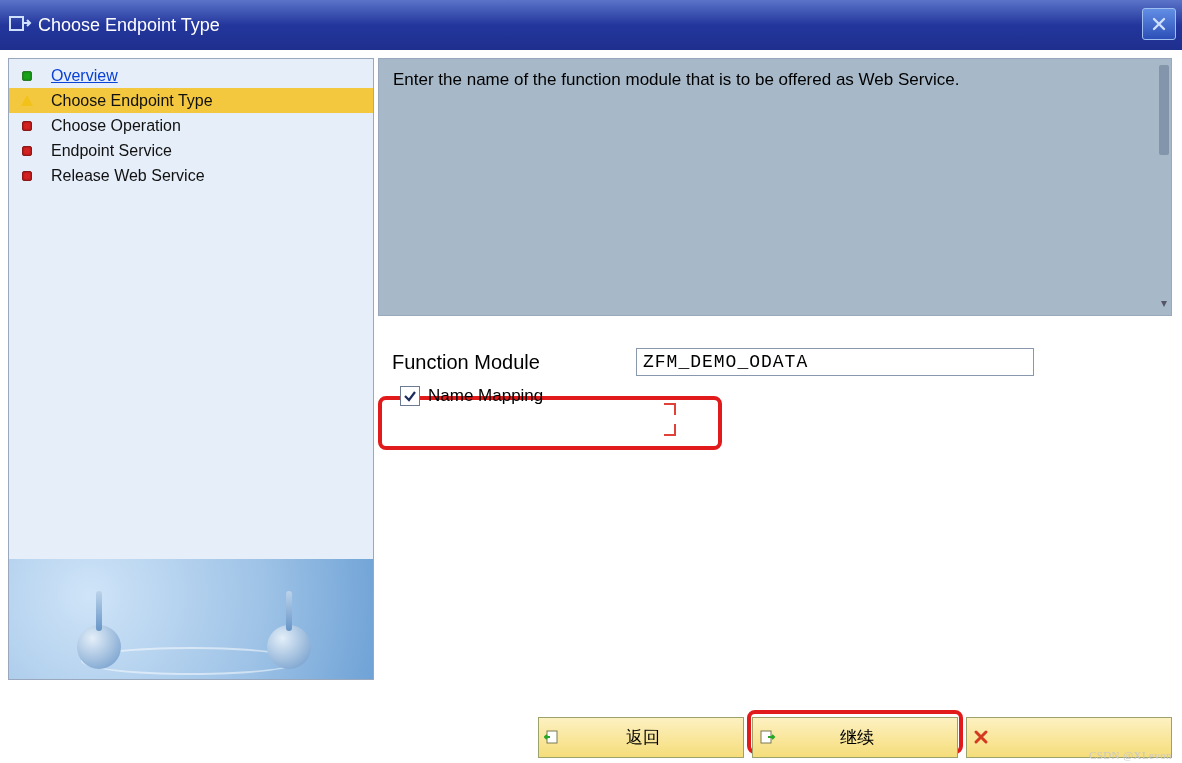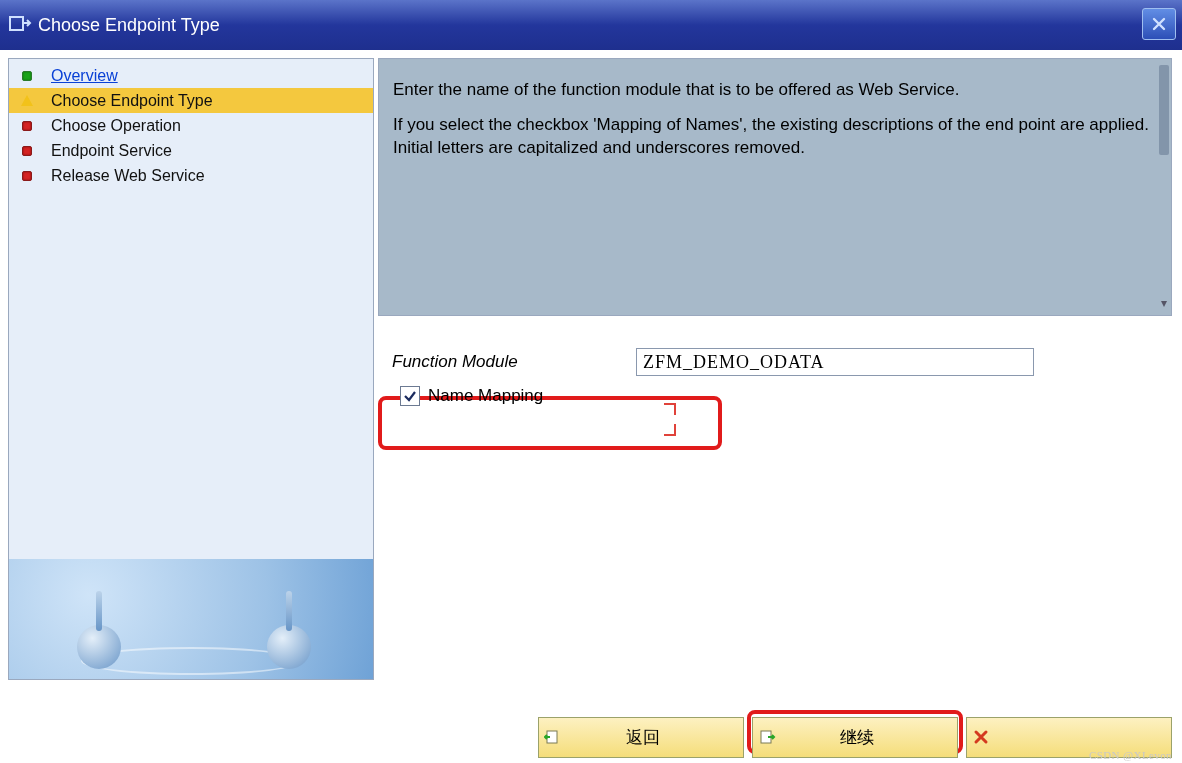--- a/index.html
+++ b/index.html
@@ -46,29 +46,29 @@
   }
   .drop { position:absolute; bottom:0; width:60px; height:90px; }
   .drop::before{content:"";position:absolute;bottom:10px;left:50%;transform:translateX(-50%);width:44px;height:44px;border-radius:50%;background:radial-gradient(circle at 35% 30%, #e4eff9, #6795c7);} 
   .drop::after{content:"";position:absolute;bottom:48px;left:50%;transform:translateX(-50%);width:6px;height:40px;background:linear-gradient(#bcd3ea,#6795c7);border-radius:3px;}
   .drop.d1{left:60px}
   .drop.d2{left:250px}
   .ripple{position:absolute;bottom:4px;left:50%;transform:translateX(-50%);width:220px;height:28px;border-radius:50%;border:2px solid rgba(255,255,255,.5)}
 
   
   .rightpanel { flex:1; position:relative; }
-  .desc-box { position:absolute; top:0; left:4px; right:0; height:258px; background:#a7b9c9; border:1px solid #9aa8be; padding:20px 14px; color:#000; font-size:17px; line-height:1.35; }
+  .desc-box { position:absolute; top:0; left:4px; right:0; height:258px; background:#a7b9c9; border:1px solid #9aa8be; padding:10px 14px; color:#000; font-size:17px; line-height:1.35; }
   .desc-box p { margin:0 0 12px 0; }
   .scroll-thumb { position:absolute; right:2px; top:6px; width:10px; height:90px; background:#8295aa; border-radius:2px; }
   .scroll-arrow { position:absolute; right:2px; bottom:6px; width:10px; height:14px; color:#556; font-size:12px; text-align:center; }
 
   .form-area { position:absolute; top:290px; left:4px; right:0; }
   .form-row { display:flex; align-items:center; margin:0 0 10px 14px; }
-  .form-label { width:244px; font-size:17px;font-style:italic; }
-  .form-input { width:398px; height:28px; border:1px solid #8a98ae; background:#fff; padding:8px 6px; font-family: Liberation Serif, serif; font-size:18px; letter-spacing:1px; }
+  .form-label { width:244px; font-size:20px; }
+  .form-input { width:398px; height:28px; border:1px solid #8a98ae; background:#fff; padding:8px 6px; font-family: Liberation Mono, monospace; font-size:18px; letter-spacing:1px; }
 
   .highlight-box { position:absolute; top:338px; left:4px; width:344px; height:54px; border:4px solid #e11b1b; border-radius:8px; }
   .check-row { position:absolute; top:328px; left:26px; display:flex; align-items:center; gap:8px; font-size:17px; }
   .sap-check { width:20px; height:20px; border:1px solid #6c7a92; background:#fff; display:inline-flex; align-items:center; justify-content:center; cursor:pointer; }
   .sap-check svg { width:14px; height:14px; }
   .corner { position:absolute; width:12px; height:12px; border:2px solid #e0423a; }
   .corner.tr { top:345px; left:290px; border-left:none; border-bottom:none; }
   .corner.br { top:366px; left:290px; border-left:none; border-top:none; }
 
   
@@ -139,21 +139,20 @@
         <div class="sidebar-image">
           <div class="ripple"></div>
           <div class="drop d1"></div>
           <div class="drop d2"></div>
         </div>
       </div>
 
       <div class="rightpanel">
         <div class="desc-box">
           <p>Enter the name of the function module that is to be offered as Web Service.</p>
-          <p>If you select the checkbox 'Mapping of Names', the existing descriptions of the end point are applied. Initial letters are capitalized and underscores removed.</p>
           <div class="scroll-thumb"></div>
           <div class="scroll-arrow">▾</div>
         </div>
 
         <div class="form-area">
           <div class="form-row">
             <div class="form-label">Function Module</div>
             <input class="form-input" value="ZFM_DEMO_ODATA" style="">
           </div>
         </div>

